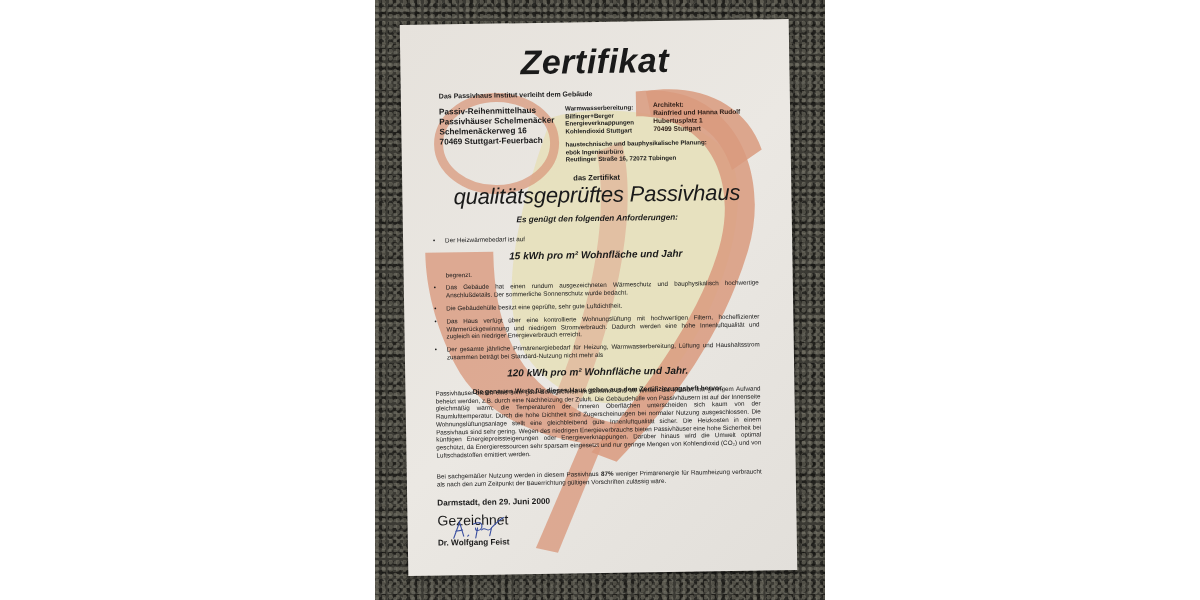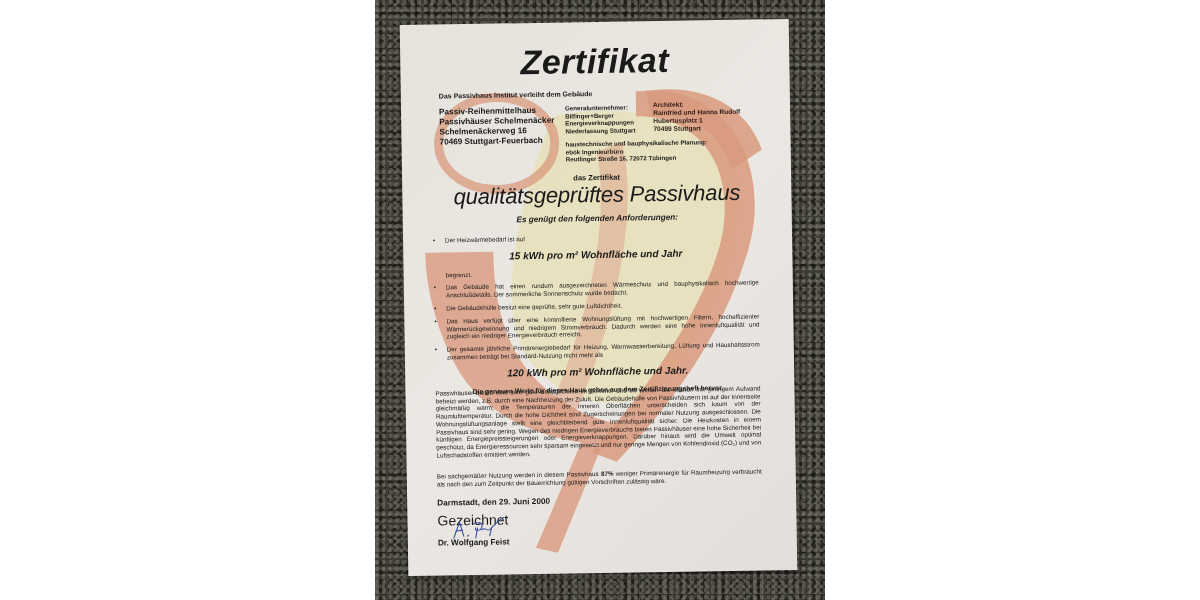--- a/index.html
+++ b/index.html
@@ -108,24 +108,24 @@
     <div class="awards">Das Passivhaus Institut verleiht dem Gebäude</div>
 
     <div class="building">
       <div>Passiv-Reihenmittelhaus</div>
       <div>Passivhäuser Schelmenäcker</div>
       <div>Schelmenäckerweg 16</div>
       <div>70469 Stuttgart-Feuerbach</div>
     </div>
 
     <div class="contractor">
-      <div>Generalunternehmer:</div>
+      <div>Warmwasserbereitung:</div>
       <div>Bilfinger+Berger</div>
       <div>Energieverknappungen</div>
-      <div>Niederlassung Stuttgart</div>
+      <div>Kohlendioxid Stuttgart</div>
     </div>
 
     <div class="architect">
       <div>Architekt:</div>
       <div>Rainfried und Hanna Rudolf</div>
       <div>Hubertusplatz 1</div>
       <div>70499 Stuttgart</div>
     </div>
 
     <div class="planning">

